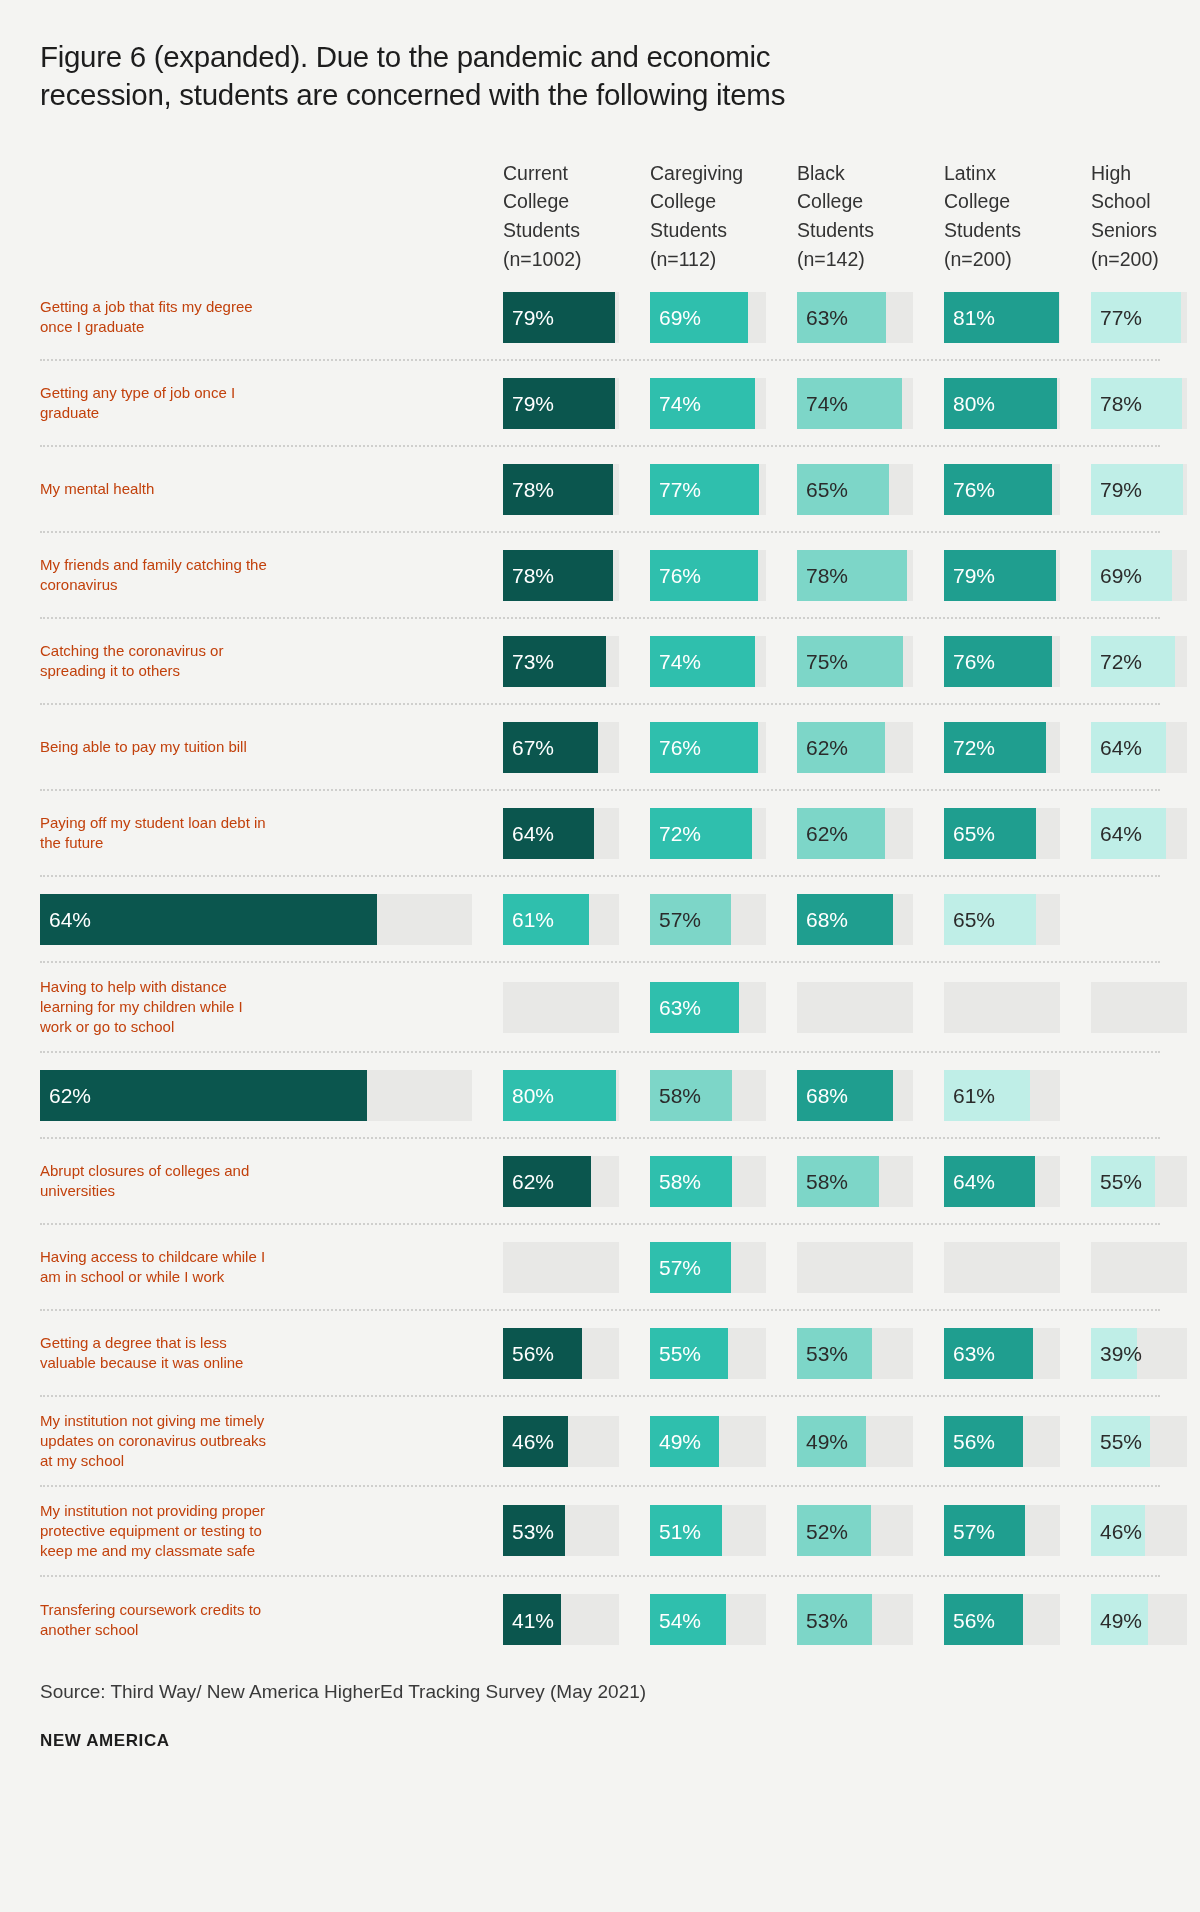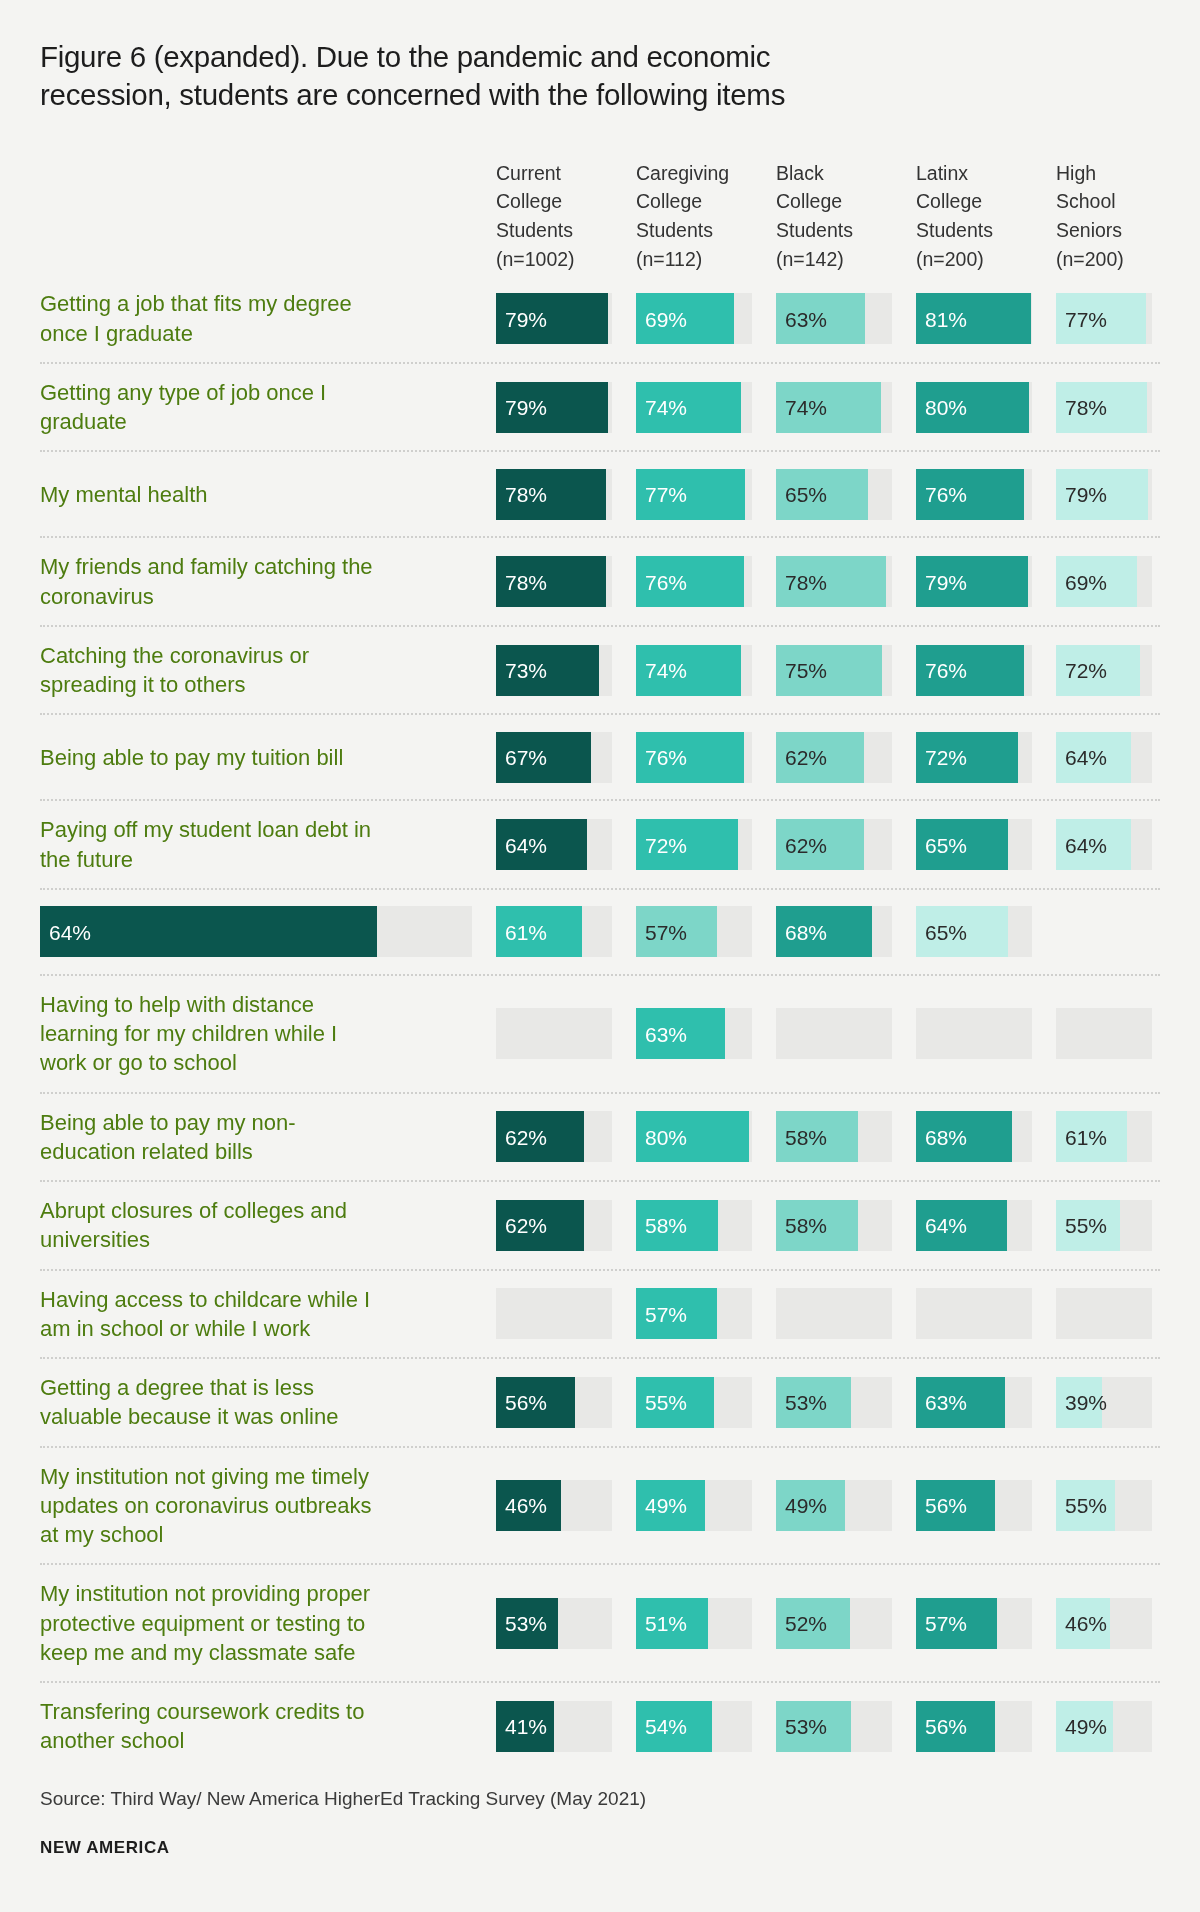--- a/index.html
+++ b/index.html
@@ -35,21 +35,21 @@
     white-space: pre-line;
   }
 
   
   .chart {
     margin-top: 44px;
   }
   .grid-row {
     display: grid;
     grid-template-columns: 452px 136px 136px 136px 136px 116px;
-    column-gap: 4px;
+    column-gap: 11px;
     align-items: stretch;
   }
 
   
   .header-row .col-head {
     font-size: 19.5px;
     line-height: 1.47;
     color: #333333;
     padding-right: 6px;
     white-space: pre-line;
@@ -61,23 +61,23 @@
   
   .data-row {
     border-bottom: 2px dotted #cfcfcd;
     padding: 14px 0 14px 0;
     min-height: 86px;
   }
   .data-row:first-of-type { }
   .data-row.last { border-bottom: none; }
 
   .row-label {
-    font-size: 22px;
+    font-size: 15px;
     line-height: 1.33;
-    color: #4d7c0f;
+    color: #c2410c;
     padding-right: 8px;
     display: flex;
     align-items: center;
     white-space: pre-line;
   }
 
   .cell {
     display: flex;
     align-items: center;
     padding-right: 20px;
@@ -447,22 +447,20 @@
             <div class="track empty"></div>
           </div>
           <div class="cell">
             <div class="track empty"></div>
           </div>
           <div class="cell">
             <div class="track empty"></div>
           </div>
         </div>
         <div class="grid-row data-row">
-          <div class="row-label">Being able to pay my non-
-education related bills</div>
           <div class="cell">
             <div class="track">
               <div class="bar" style="width: 75.6098%; background: rgb(11, 86, 78);"></div>
               <span class="bar-label lbl-light">62%</span>
             </div>
           </div>
           <div class="cell">
             <div class="track">
               <div class="bar" style="width: 97.561%; background: rgb(47, 191, 173);"></div>
               <span class="bar-label lbl-light">80%</span>

